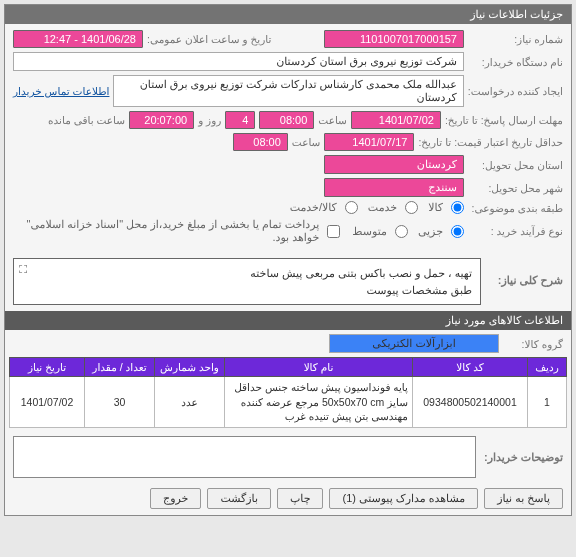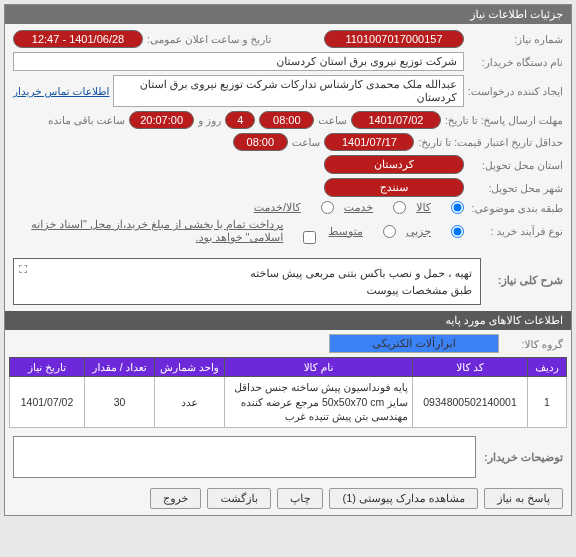--- a/index.html
+++ b/index.html
@@ -33,45 +33,44 @@
     gap: 4px;
   }
   .lbl {
     text-align: right;
     min-width: 95px;
     color: #777;
     font-size: 10.5px;
     white-space: nowrap;
   }
   .field {
-    background: #b91c1c;
+    background: #ec4899;
     color: #fff;
     border: 1px solid #666;
     padding: 2px 6px;
     font-size: 11px;
-    text-align: center;
-    border-radius: 9px;
+    border-radius: 1px;
     white-space: nowrap;
   }
   .field-light {
     background: #fff;
     color: #333;
     border: 1px solid #aaa;
     padding: 2px 6px;
     font-size: 11px;
     flex: 1;
   }
   .link {
     color: #1254a0;
     text-decoration: underline;
     white-space: nowrap;
     font-size: 10.5px;
   }
   .radio-group { display: flex; align-items: center; gap: 10px; }
-  .radio-item { display: flex; align-items: flex-end; gap: 20px; color: #666; text-decoration: underline; }
+  .radio-item { display: flex; align-items: center; gap: 8px; color: #666; }
   .radio-item input { margin: 0; }
   .need-title {
     border: 1px solid #666;
     padding: 6px 8px;
     margin: 4px 8px 2px 8px;
     background: #fff;
     position: relative;
     font-size: 11px;
     line-height: 1.5;
   }
@@ -217,21 +216,21 @@
 
   <div style="display:flex; align-items:stretch;">
     <div style="min-width:90px; padding:8px; color:#777; font-weight:bold; display:flex; align-items:center;">شرح کلی نیاز:</div>
     <div class="need-title" style="flex:1; margin-right:0;">
       <span class="expand">⛶</span>
       <div>تهیه ، حمل و نصب باکس بتنی مربعی پیش ساخته</div>
       <div>طبق مشخصات پیوست</div>
     </div>
   </div>
 
-  <div class="section-title" style="margin-top:4px">اطلاعات کالاهای مورد پایه</div>
+  <div class="section-title" style="margin-top:4px">اطلاعات کالاهای مورد نیاز</div>
 
   <div class="row" style="padding:4px 8px 0 8px">
     <span class="lbl" style="min-width:60px">گروه کالا:</span>
     <span class="field-light" style="flex:0 0 170px; text-align:center; background:#3b82f6">ابزارآلات الکتریکی</span>
   </div>
 
   <table>
     <thead>
       <tr>
         <th style="width:39px">ردیف</th>

